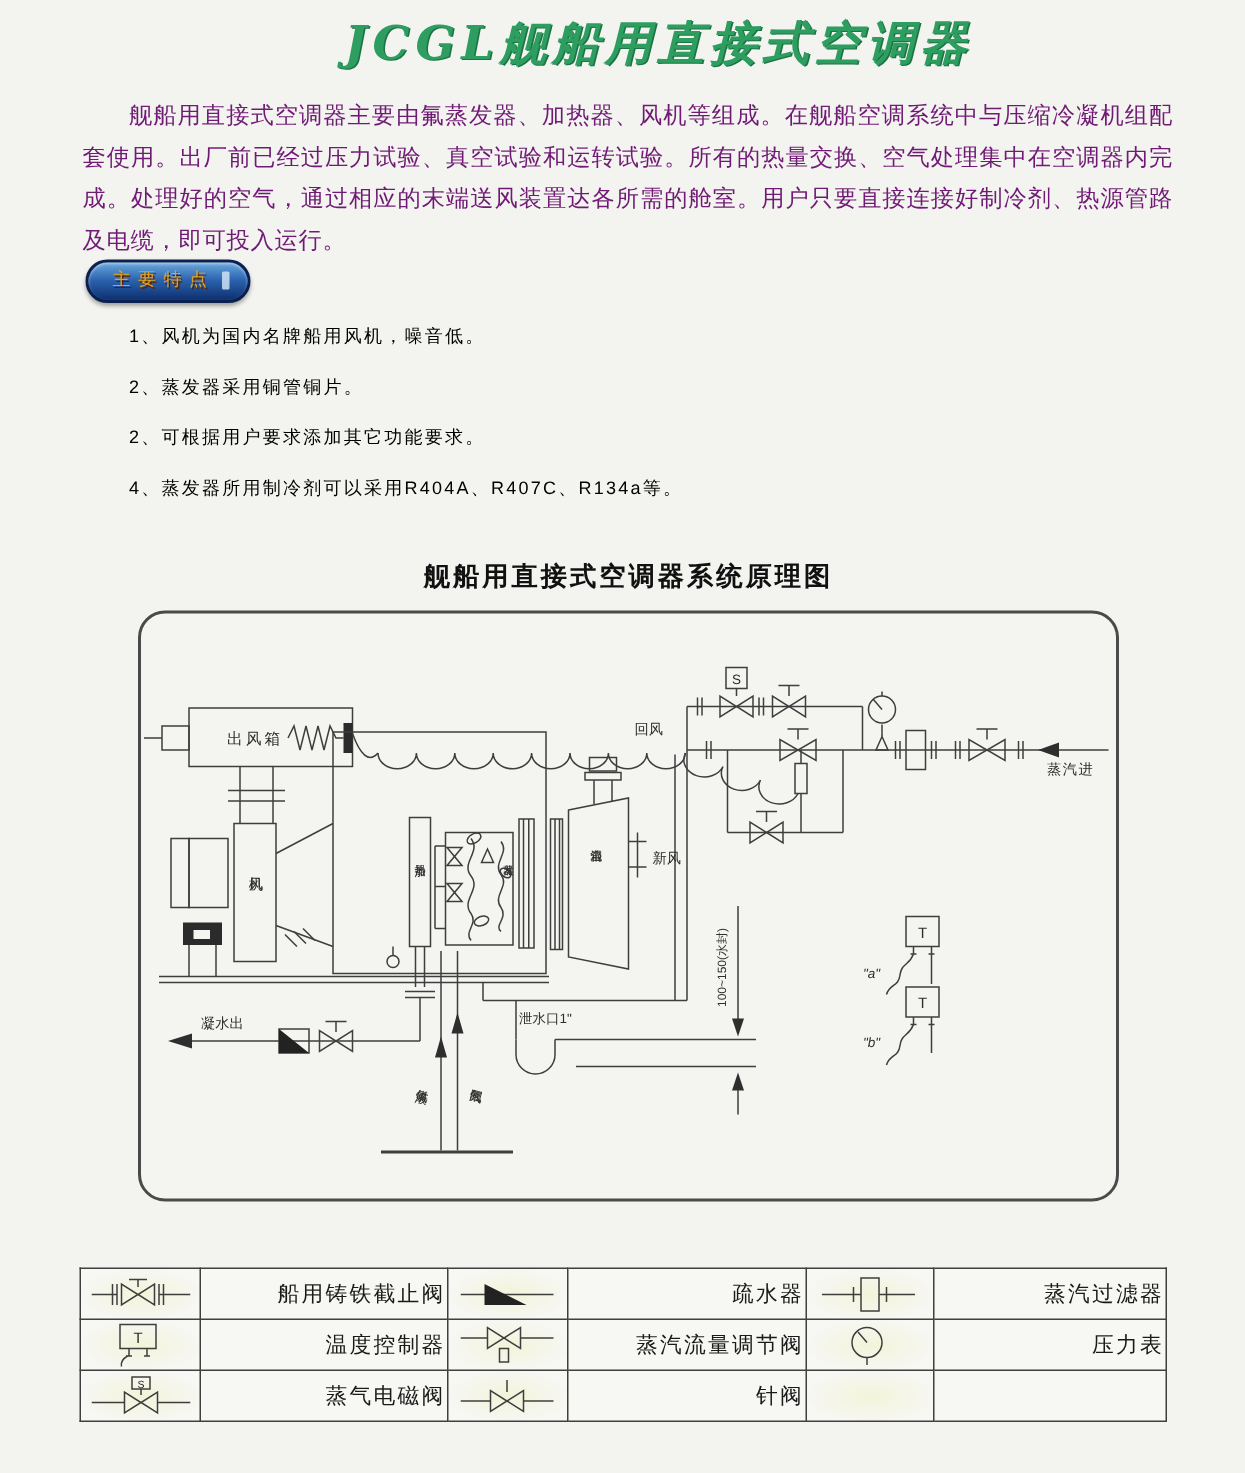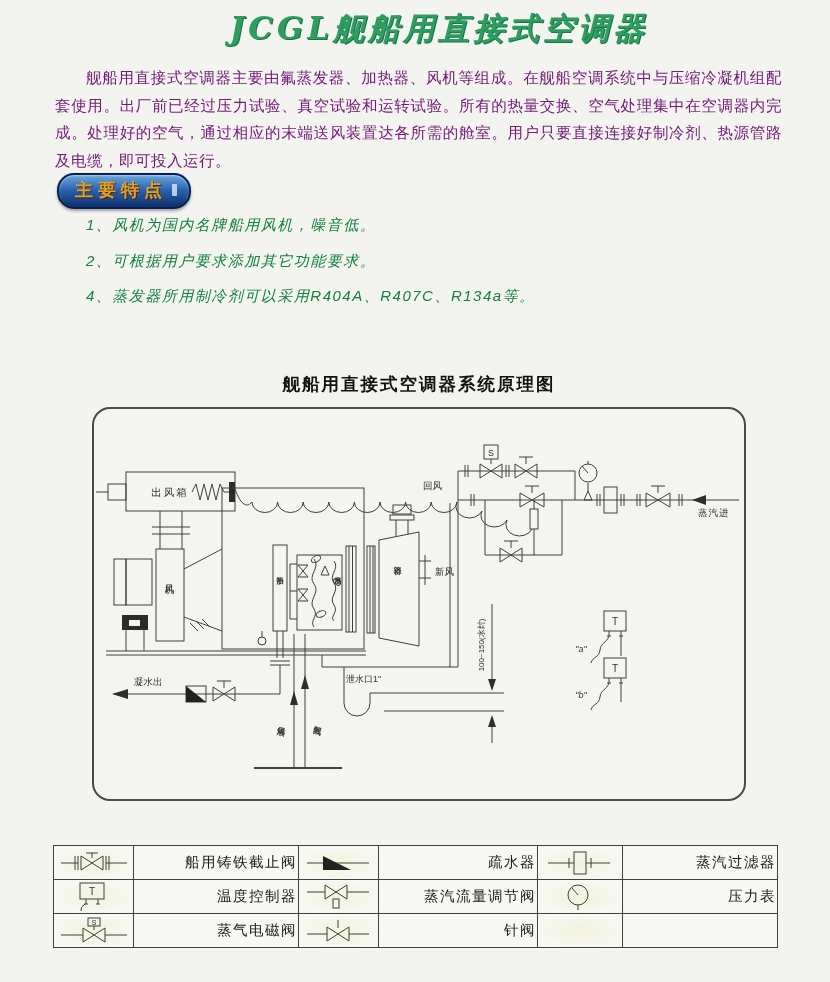--- a/index.html
+++ b/index.html
@@ -23,27 +23,27 @@
   }
   .badge{
     position:absolute;top:173px;left:57px;
     display:inline-flex;align-items:center;
     padding:3px 12px 5px 16px;border-radius:17px;
     background:linear-gradient(180deg,#6aa8dd 0%,#2a62ae 48%,#0d2f6e 100%);
     border:2px solid #0a2050;
     box-shadow:0 2px 3px rgba(0,0,0,.35), inset 0 1px 2px rgba(255,255,255,.45);
   }
   .badge-text{
-    font-size:18px;font-weight:bold;color:#dba428;letter-spacing:5px;
+    font-size:12px;font-weight:normal;color:#dba428;letter-spacing:5px;
     text-shadow:1px 1px 0 #5c1f00;
     text-align:right;
   }
   .badge-mark{width:5px;height:12px;background:#cfe3f5;margin-left:5px;border-radius:1px;opacity:.85;}
   .features{position:absolute;top:216px;left:86px;margin:0;padding:0;}
-  .features li{list-style:none;font-size:15px;letter-spacing:1.5px;margin-bottom:16.5px;color:#15803d;font-style:italic;}
+  .features li{list-style:none;font-size:12px;letter-spacing:1.5px;margin-bottom:16.5px;color:#000000;}
   .diagram-title{
     position:absolute;top:372px;left:4px;width:830px;text-align:center;
     font-size:17.5px;font-weight:bold;letter-spacing:2px;color:#111;
   }
   .diagram{
     position:absolute;top:407px;left:92px;width:650px;height:390px;
     border:2px solid #4a4a4a;border-radius:18px;background:#f4f4f1;
   }
   .diagram svg{display:block;}
   svg text{fill:#2e2e2e;font-family:"Liberation Sans","DejaVu Sans",sans-serif;}
@@ -65,20 +65,21 @@
 
 <div class="intro">舰船用直接式空调器主要由氟蒸发器、加热器、风机等组成。在舰船空调系统中与压缩冷凝机组配套使用。出厂前已经过压力试验、真空试验和运转试验。所有的热量交换、空气处理集中在空调器内完成。处理好的空气，通过相应的末端送风装置达各所需的舱室。用户只要直接连接好制冷剂、热源管路及电缆，即可投入运行。</div>
 
 <div class="badge">
   <span class="badge-text">主要特点</span>
   <span class="badge-mark"></span>
 </div>
 
 <ul class="features">
   <li>1、风机为国内名牌船用风机，噪音低。</li>
+  <li>2、蒸发器采用铜管铜片。</li>
   <li>2、可根据用户要求添加其它功能要求。</li>
   <li>4、蒸发器所用制冷剂可以采用R404A、R407C、R134a等。</li>
 </ul>
 
 <div class="diagram-title">舰船用直接式空调器系统原理图</div>
 
 <div class="diagram">
 <svg viewBox="0 0 650 390" width="650" height="390">
   <g stroke="#3e3e3e" stroke-width="1" fill="none">
 

